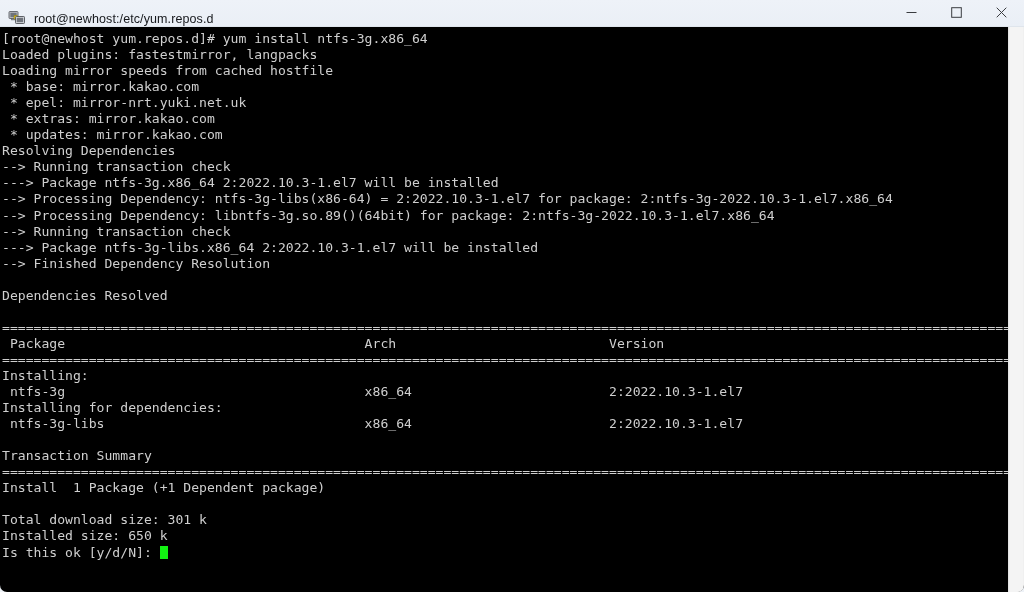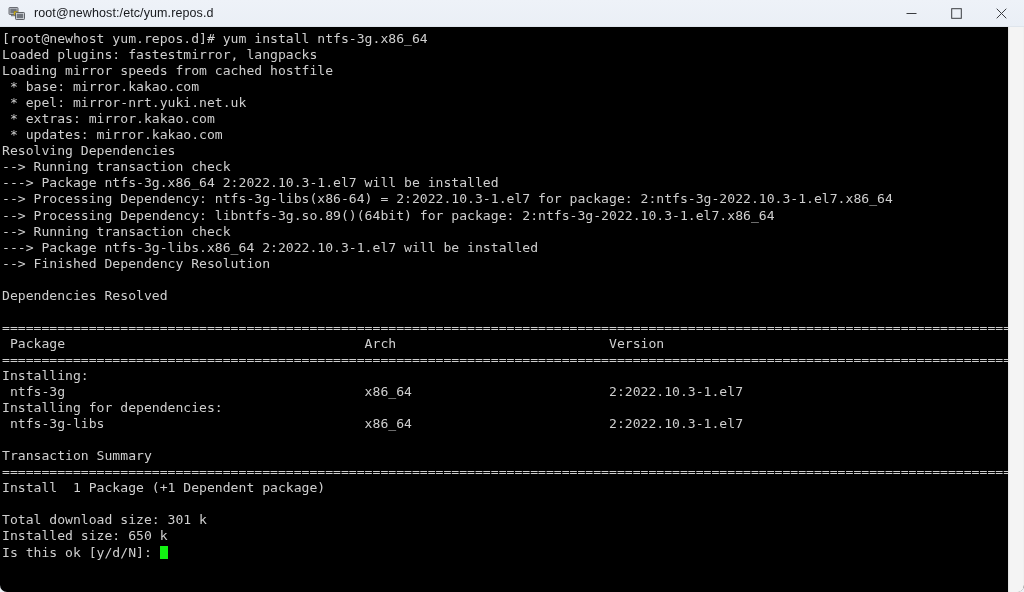--- a/index.html
+++ b/index.html
@@ -25,21 +25,21 @@
 
   
   #titlebar {
     position: absolute;
     left: 0;
     top: 0;
     width: 1024px;
     height: 27px;
     background: linear-gradient(#eef2f8, #eaeff6);
     display: flex;
-    align-items: center;
+    align-items: flex-end;
     border-bottom: 1px solid #dfe5ec;
     box-sizing: border-box;
   }
 
   #app-icon {
     width: 17px;
     height: 17px;
     margin-left: 8px;
     margin-right: 9px;
     flex: 0 0 auto;

